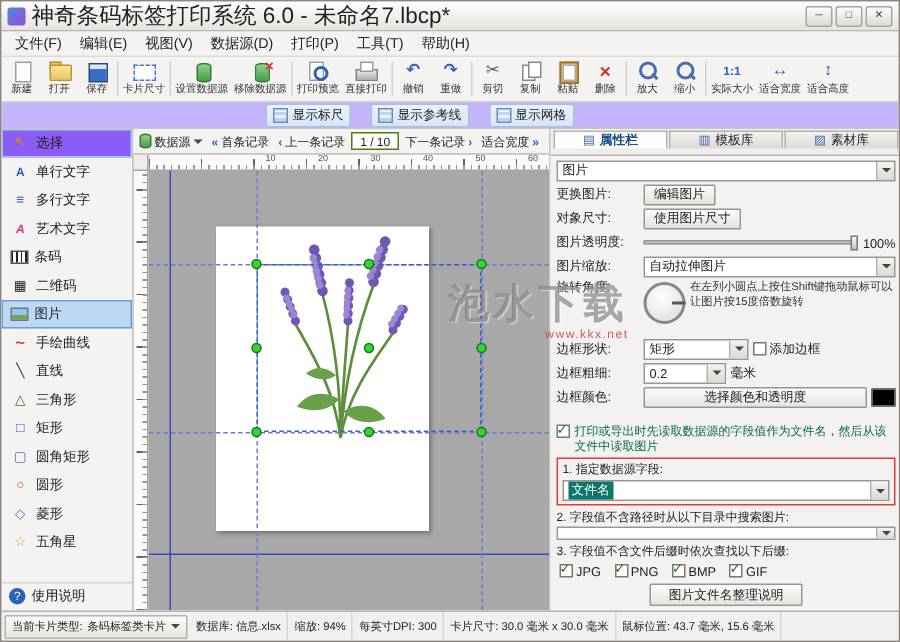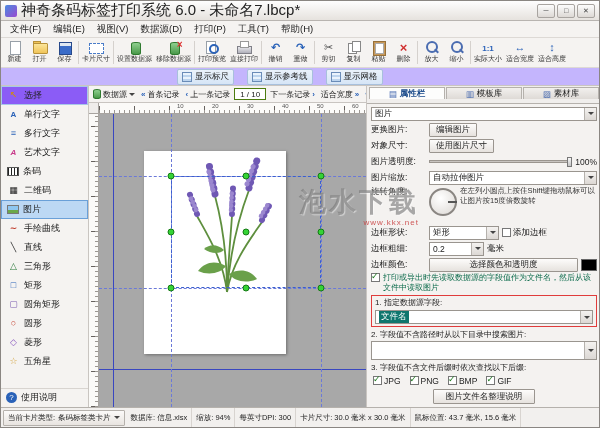--- a/index.html
+++ b/index.html
@@ -136,21 +136,21 @@
 .track{height:3px;background:#c8c4c0;border:1px solid #9a958f;flex:1}
 .thumb{position:absolute;right:0;top:1px;width:5px;height:10px;background:linear-gradient(#f8f8f8,#c4c4c4);border:1px solid #777}
 .rot{align-items:flex-start;min-height:38px}
 .dial{width:28px;height:28px;border-radius:50%;border:2px solid #8a8682;background:radial-gradient(circle at 40% 35%,#fff,#dcd8d4);position:relative;flex:0 0 auto;margin-top:2px}
 .dial::after{content:"";position:absolute;right:-2px;top:11px;width:9px;height:2px;background:#555}
 .note{flex:1;font-size:7.5px;line-height:9.5px;color:#333;min-width:0}
 .cb{width:9px;height:9px;border:1px solid #777;background:#fff;flex:0 0 auto;position:relative}
 .cb.on::after{content:"✓";position:absolute;left:-1px;top:-3px;font-size:9px;color:#1f7a1f;font-weight:bold}
 .cbwrap{display:flex;align-items:center;gap:2px}
 .swatch{width:16px;height:12px;background:#000;border:1px solid #666;flex:0 0 auto}
-.intro{display:flex;gap:3px;align-items:flex-start;line-height:10px;color:#0a6a4a;font-size:8px;margin-top:0}
+.intro{display:flex;gap:3px;align-items:flex-start;line-height:10px;color:#0a6a4a;font-size:8px;margin-top:10px}
 .redbox{border:1px solid #e03c3c;padding:2px 3px;display:flex;flex-direction:column;gap:2px;margin-top:1px}
 .field-sel .sval{background:#0f766e;color:#fff;padding:0 2px}
 .seclabel{font-size:8px;line-height:10px}
 .exts{display:flex;gap:9px;align-items:center;padding:1px 0 0 2px;min-height:12px}
 .helpbtn{height:15px;margin:2px auto 1px;padding:0 12px}
 
 
 .statusbar{position:absolute;left:0;bottom:0;width:600px;height:20px;background:#f2f0ee;border-top:1px solid #b5b1ac;display:flex;align-items:center;font-size:7.5px;white-space:nowrap;overflow:hidden}
 .sseg{padding:0 4px;border-right:1px solid #d8d4d0;height:100%;display:flex;align-items:center;gap:3px;overflow:hidden}
 .sseg.cardtype{background:linear-gradient(#fbfaf9,#e8e4e0);border:1px solid #b5b1ac;margin:0 2px;height:16px;border-radius:1px}

